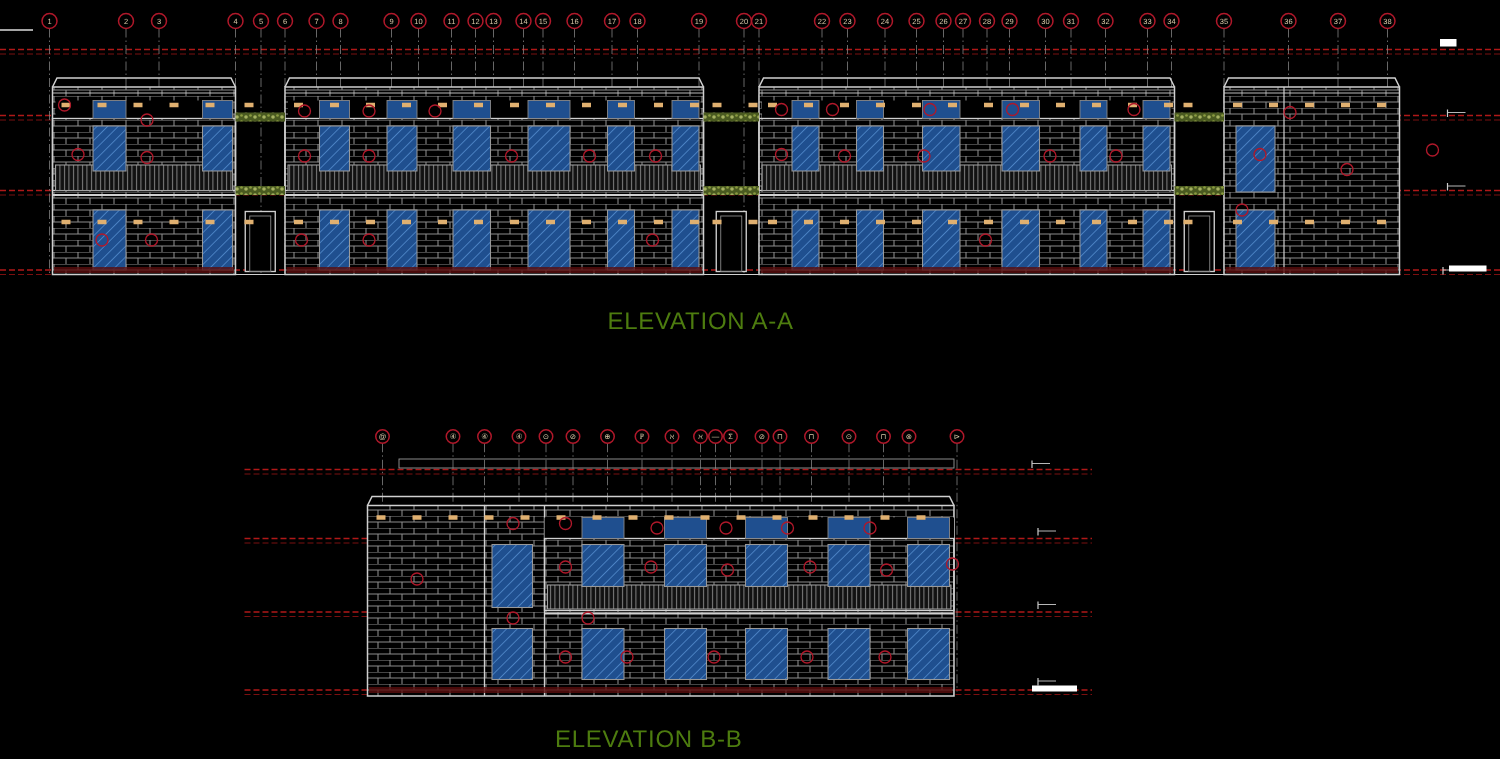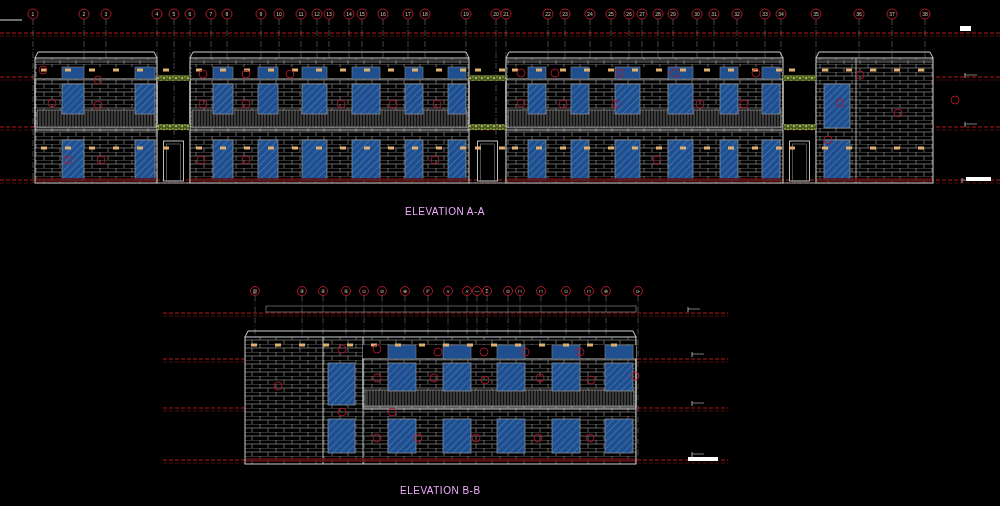--- a/index.html
+++ b/index.html
@@ -1,18 +1,18 @@
 <!DOCTYPE html>
 <html><head>
 <meta charset="utf-8">
 <style>
   html,body{margin:0;padding:0;background:#000;}
   body{width:1000px;height:506px;position:relative;overflow:hidden;font-family:"Liberation Sans",sans-serif;}
   #canvas{position:absolute;left:0;top:0;}
-  .title{position:absolute;color:#f0abfc;font-size:10px;letter-spacing:0.5px;font-family:"Liberation Sans",sans-serif;}
+  .title{position:absolute;color:#4d7c0f;font-size:16px;letter-spacing:0.5px;font-family:"Liberation Sans",sans-serif;}
 </style>
 </head>
 <body>
 
 <svg id="canvas" width="1000" height="506" viewBox="0 0 1000 506" xmlns="http://www.w3.org/2000/svg">
   <defs>
     <pattern id="hatch" width="5" height="5" patternUnits="userSpaceOnUse" patternTransform="rotate(45)">
       <rect width="5" height="5" fill="#1f4f8f"></rect>
       <line x1="0" y1="0" x2="0" y2="5" stroke="#4d84c6" stroke-width="1.2"></line>
     </pattern>
@@ -512,13 +512,13 @@
       <line x1="692" y1="354" x2="704" y2="354" stroke="#ccc" stroke-width="0.6"></line>
       <line x1="692" y1="401" x2="692" y2="406" stroke="#ccc" stroke-width="0.8"></line>
       <line x1="692" y1="403" x2="704" y2="403" stroke="#ccc" stroke-width="0.6"></line>
       <line x1="692" y1="452" x2="692" y2="457" stroke="#ccc" stroke-width="0.8"></line>
       <line x1="692" y1="454" x2="704" y2="454" stroke="#ccc" stroke-width="0.6"></line>
       <rect x="688" y="457" width="30" height="4" fill="#fff"></rect>
     </g>
 </svg>
 
 <div class="title" style="left:405px;top:206px;">ELEVATION A-A</div>
-<div class="title" style="left:400px;top:485px;">ELEVATION B-B</div>
+<div class="title" style="left:370px;top:485px;">ELEVATION B-B</div>
 
 </body></html>

